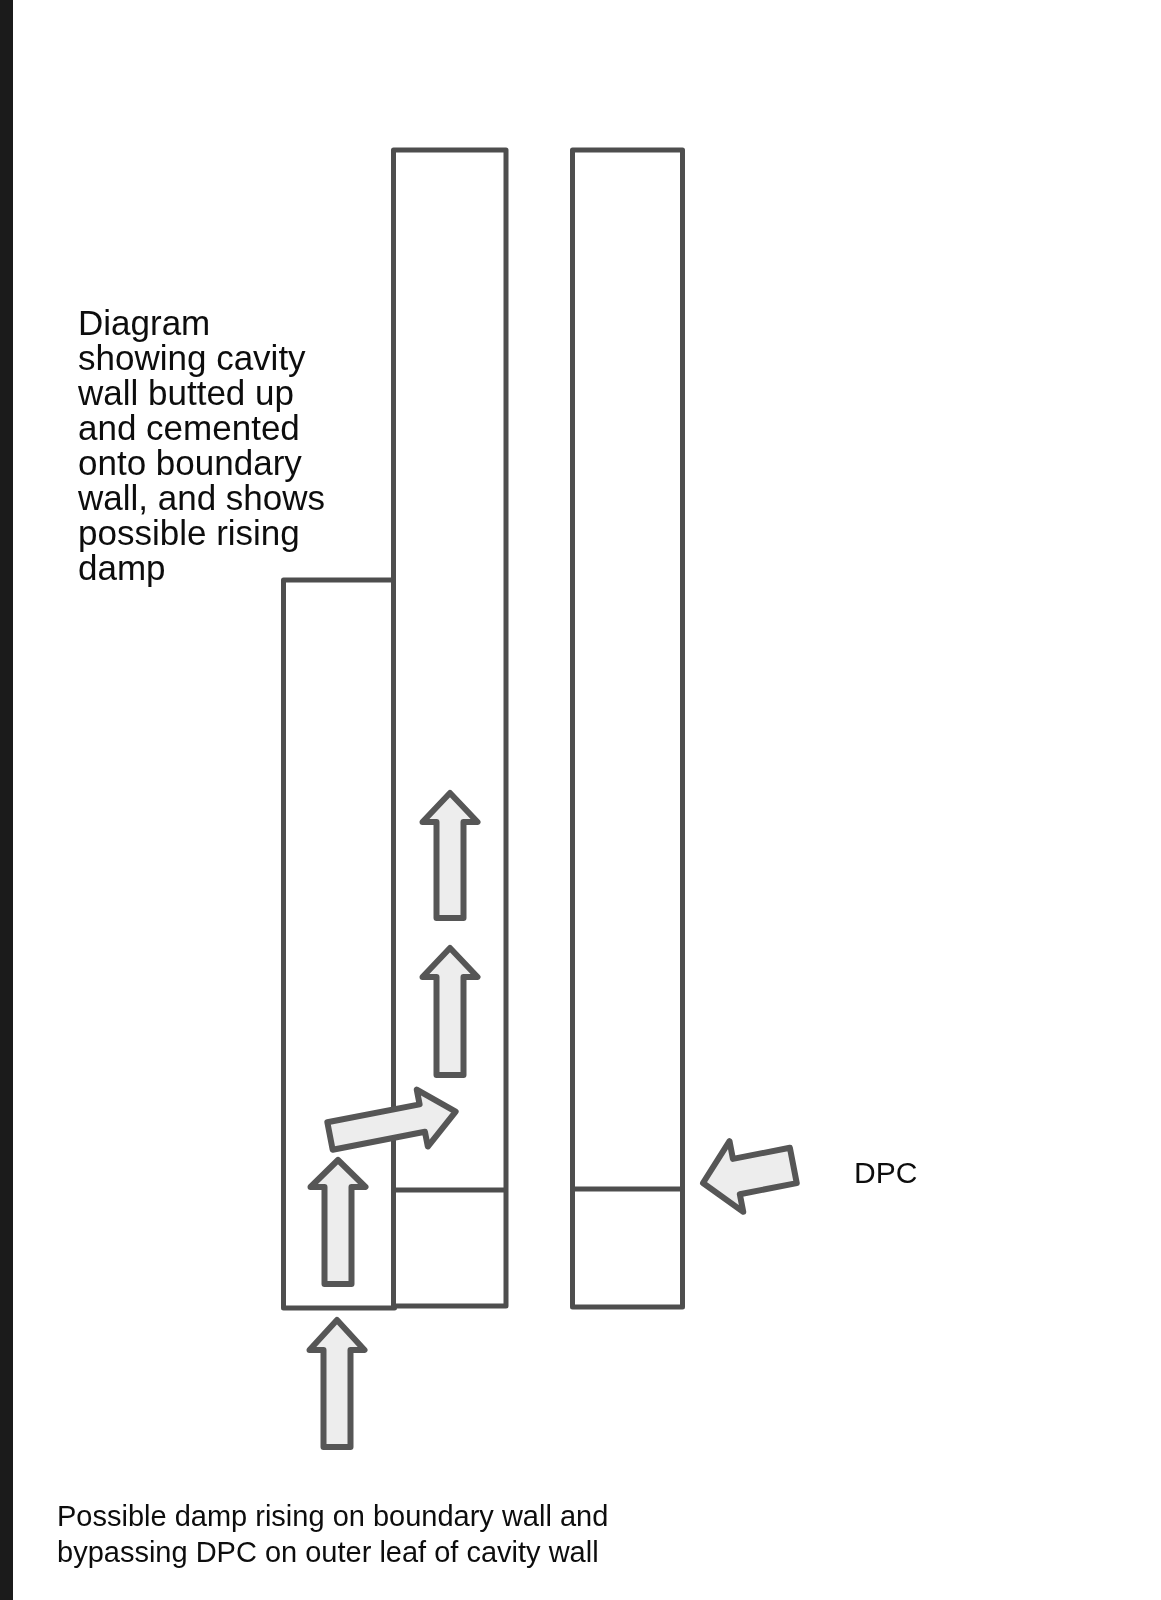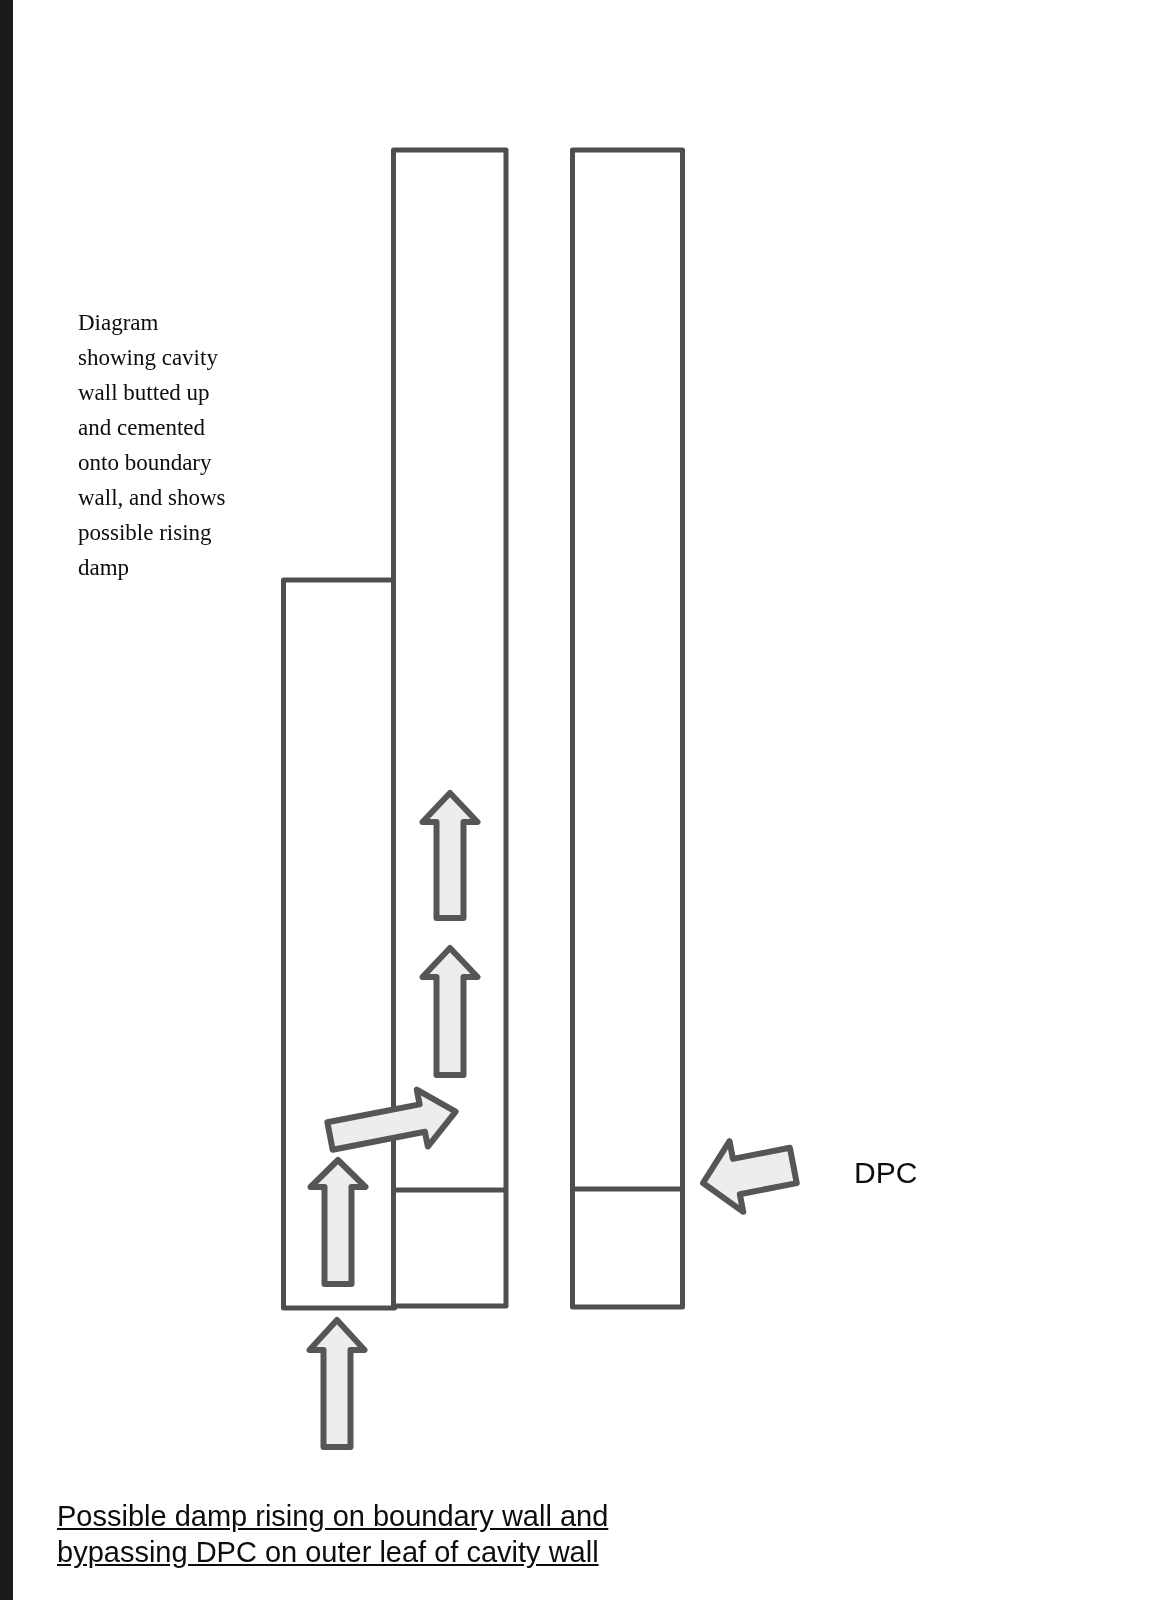--- a/index.html
+++ b/index.html
@@ -42,29 +42,29 @@
     stroke-width:6;
     stroke-linejoin:round;
   }
   .caption{
     position:absolute;
     color:var(--text);
     white-space:pre-line;
   }
   .caption-top{
     left:78px;top:305px;width:250px;
-    font-size:23px;line-height:35px;font-family:Liberation Serif, serif;
+    font-size:35px;line-height:35px;
   }
   .dpc-label{
     left:854px;top:1156px;
     font-size:30px;line-height:34px;
   }
   .caption-bottom{
     left:57px;top:1498px;width:620px;
-    font-size:29px;line-height:36px;text-decoration:underline;
+    font-size:29px;line-height:36px;
   }
 </style>
 </head>
 <body>
 
 <div class="edge-bar"></div>
 
 <svg class="diagram-svg" viewBox="0 0 1161 1600">
 
   <rect class="wall" x="283.5" y="580" width="111" height="728"></rect>

